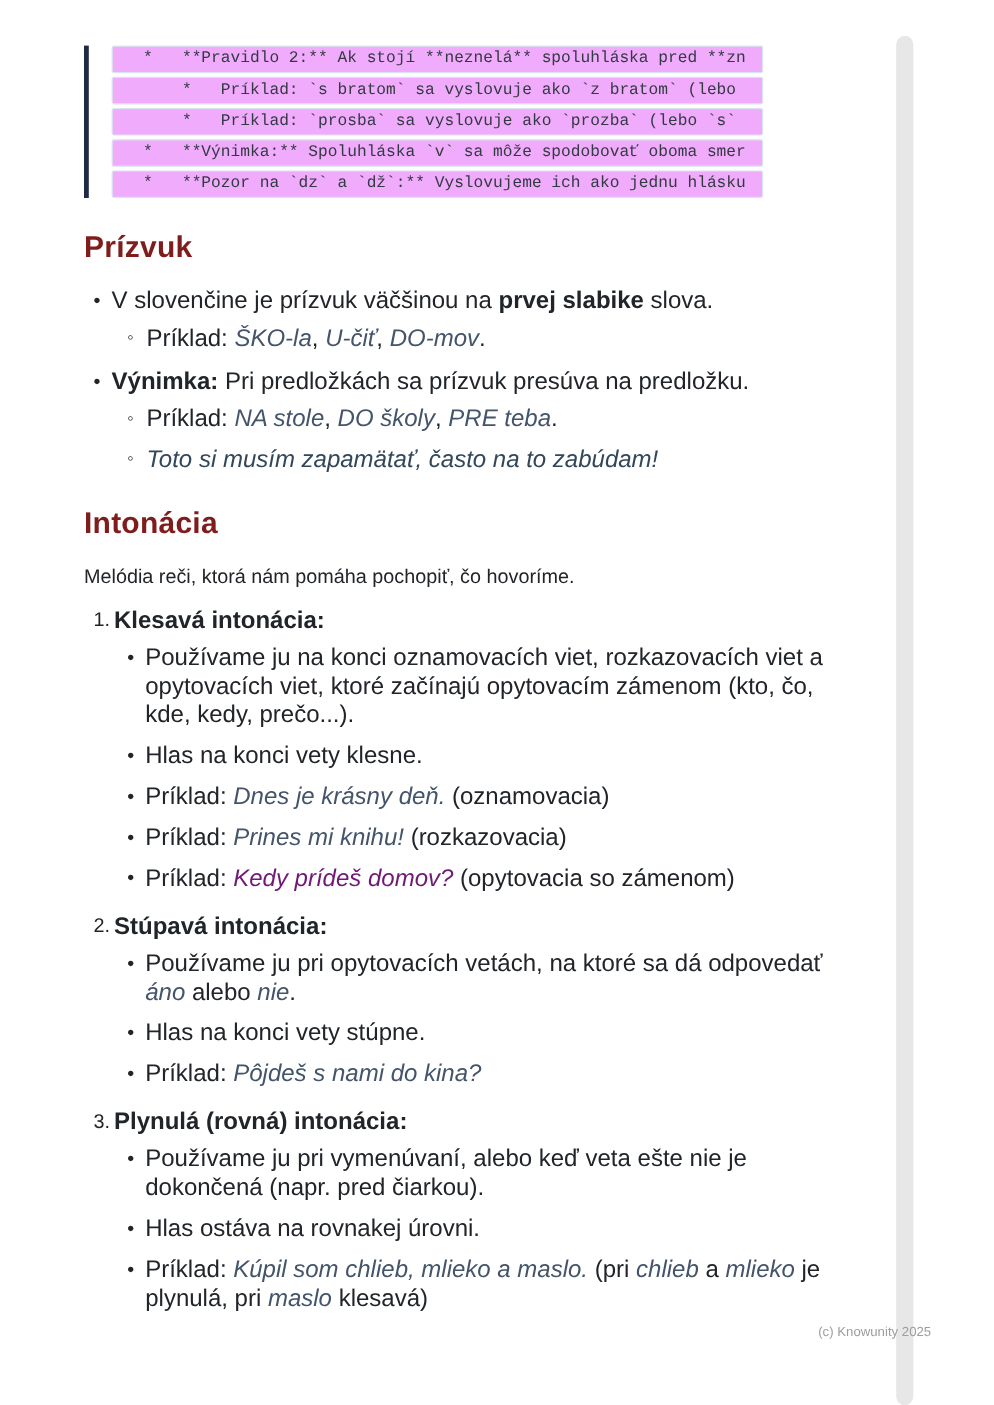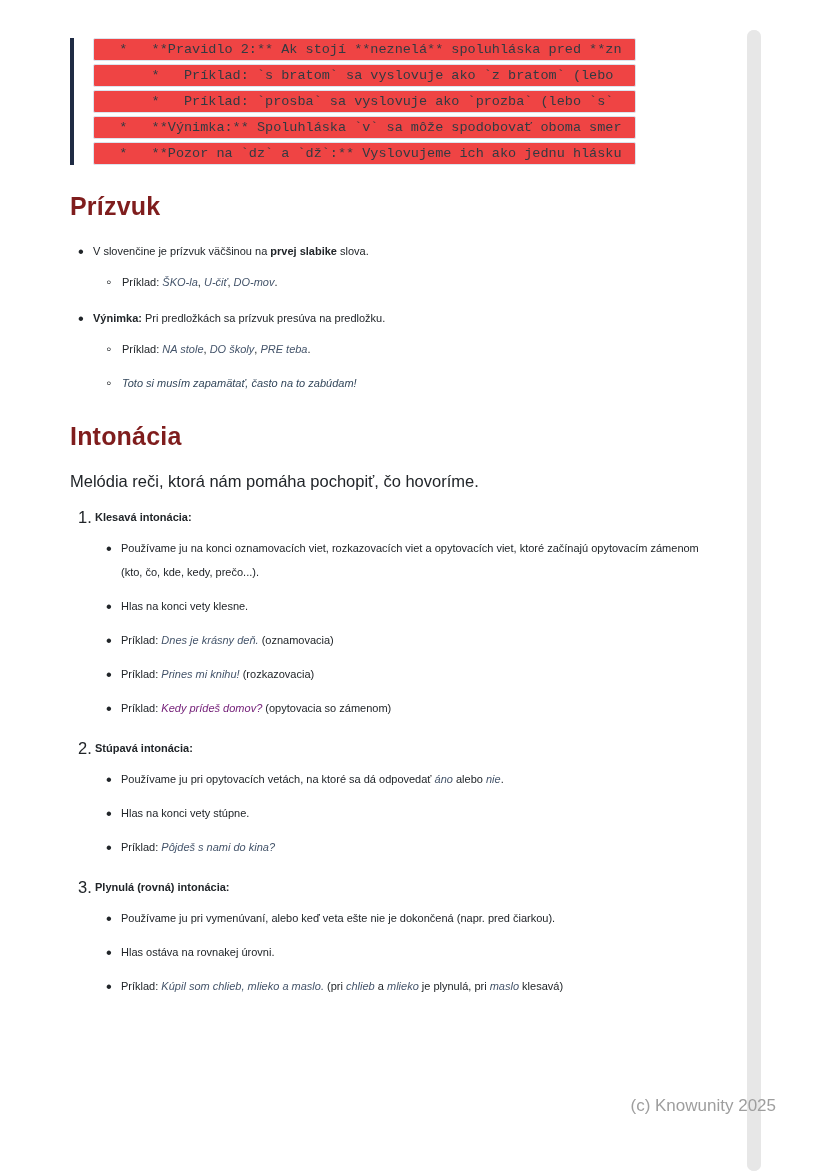--- a/index.html
+++ b/index.html
@@ -25,21 +25,21 @@
   .content { position: absolute; left: 70px; top: 0; width: 632px; }
 
   
   .code-block {
     margin-top: 38px;
     border-left: 4px solid #1f2b44;
     padding-left: 19px;
   }
   .code-line {
     width: 543px;
-    background: #ef4444;
+    background: #f0abfc;
     border: 1px solid #dbe4ee;
     border-radius: 2px;
     margin-bottom: 3px;
     padding: 1px 9px;
     font-family: "Liberation Mono", "DejaVu Sans Mono", monospace;
     font-size: 13.5px; line-height: 19px;
     color: #333a41;
     white-space: pre;
     overflow: hidden;
   }
@@ -48,38 +48,38 @@
     font-size: 25px; line-height: 30px;
     font-weight: 700;
     color: #7f1d1d;
     margin: 26px 0 18px 0;
     letter-spacing: 0.2px;
   }
 
   .para { font-size: 16.5px; line-height: 24px; margin: 0 0 12px 0; }
 
   .row { display: flex; align-items: flex-start; }
-  .txt { flex: 1; font-size: 11px; line-height: 24px; }
+  .txt { flex: 1; font-size: 20px; line-height: 24px; }
   .marker {
     flex: none; padding-left: 8px;
     font-size: 16.5px; line-height: 24px; color: #212529;
   }
   .marker.bullet { width: 23px; }
   .marker.circle { width: 24px; font-size: 15px; }
   .marker.num { width: 25px; }
 
   .li.l1 { margin-bottom: 12px; }
   .oli { margin-bottom: 16px; }
   .sub { margin-left: 28px; margin-top: 7px; }
   .sub .row { margin-bottom: 10px; }
   .sub .row:last-child { margin-bottom: 0; }
 
   .watermark {
     position: absolute; right: 52px; bottom: 55px;
-    font-size: 17px; color: #9e9e9e; z-index: 5;
+    font-size: 11px; color: #9e9e9e; z-index: 5;
   }
 </style>
 </head>
 <body>
 
 <div class="page">
 
   <div class="scrollbar">
     <div class="scroll-thumb"></div>
   </div>

